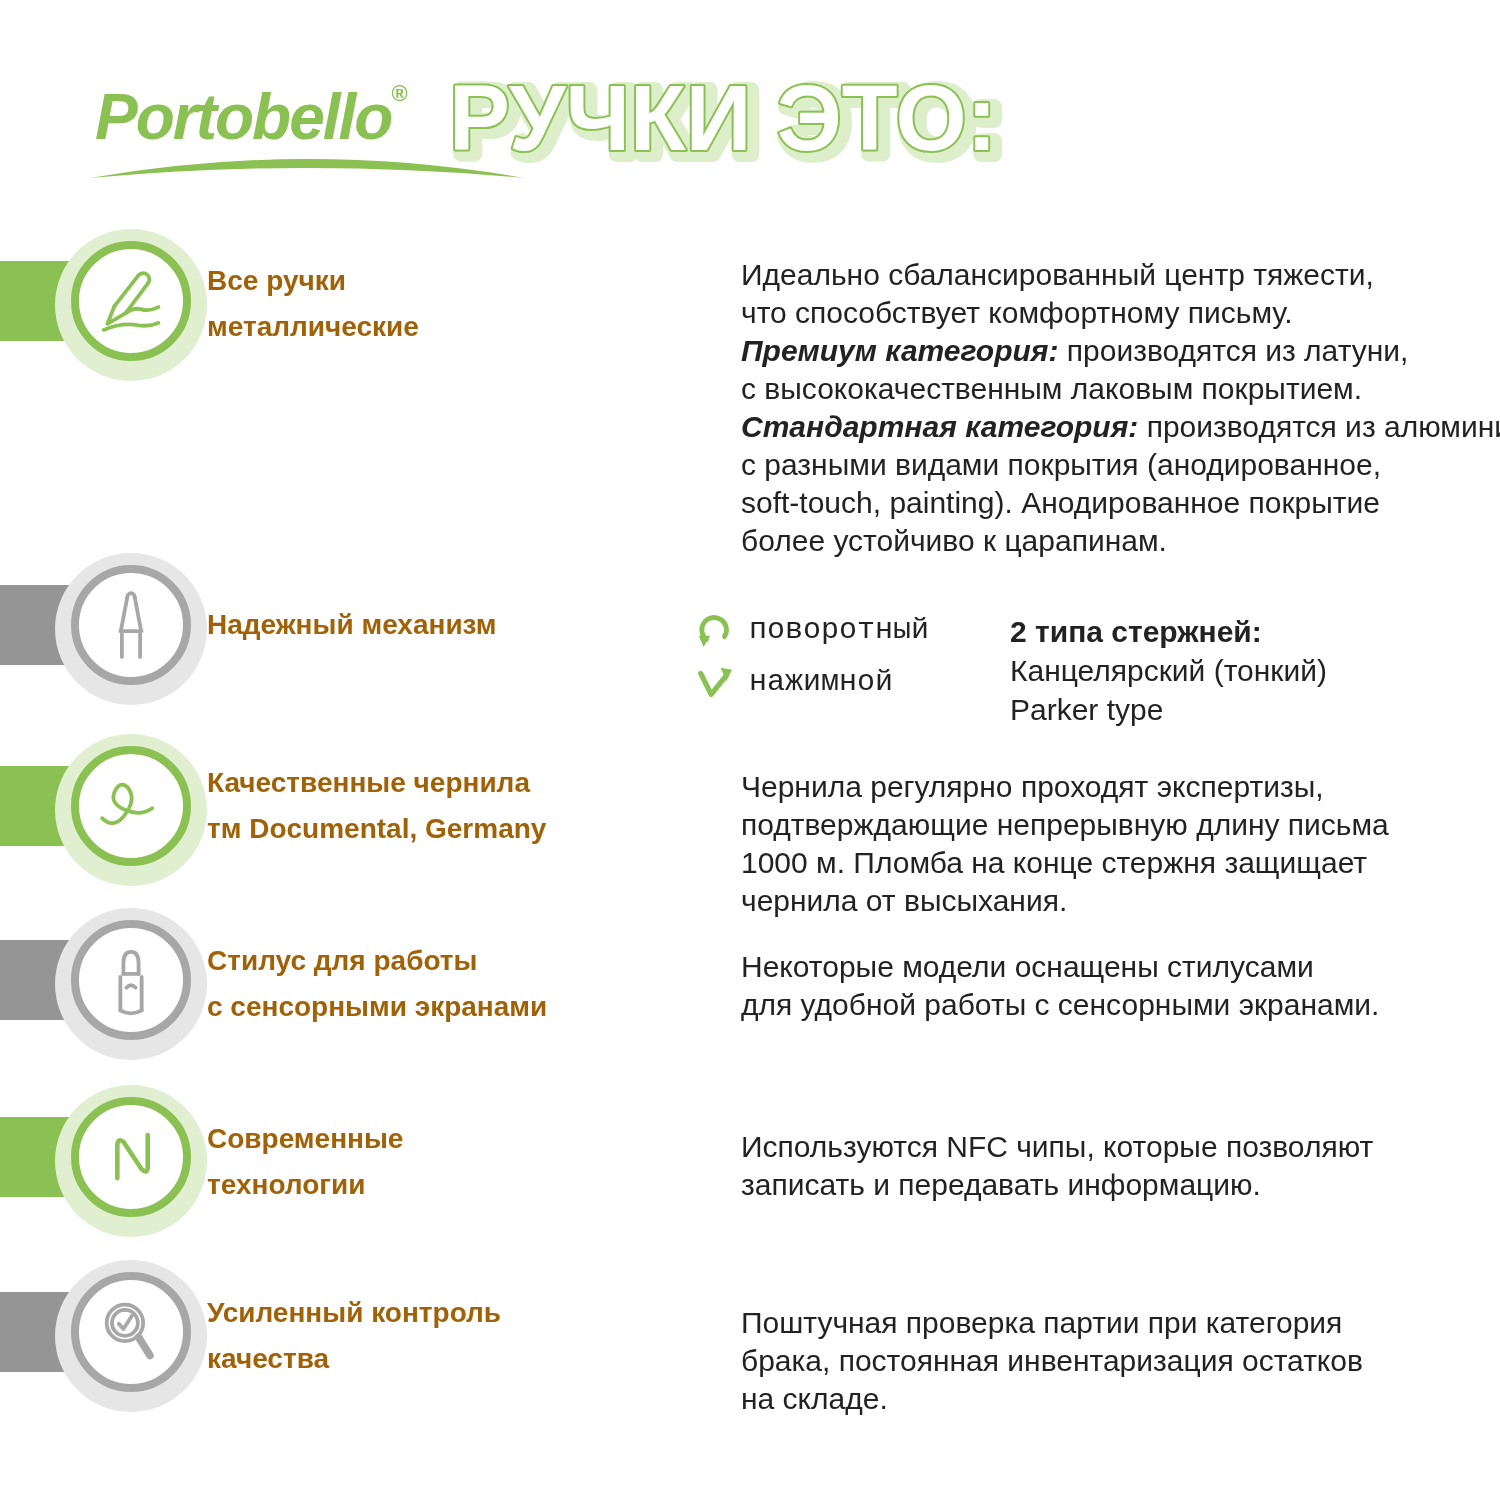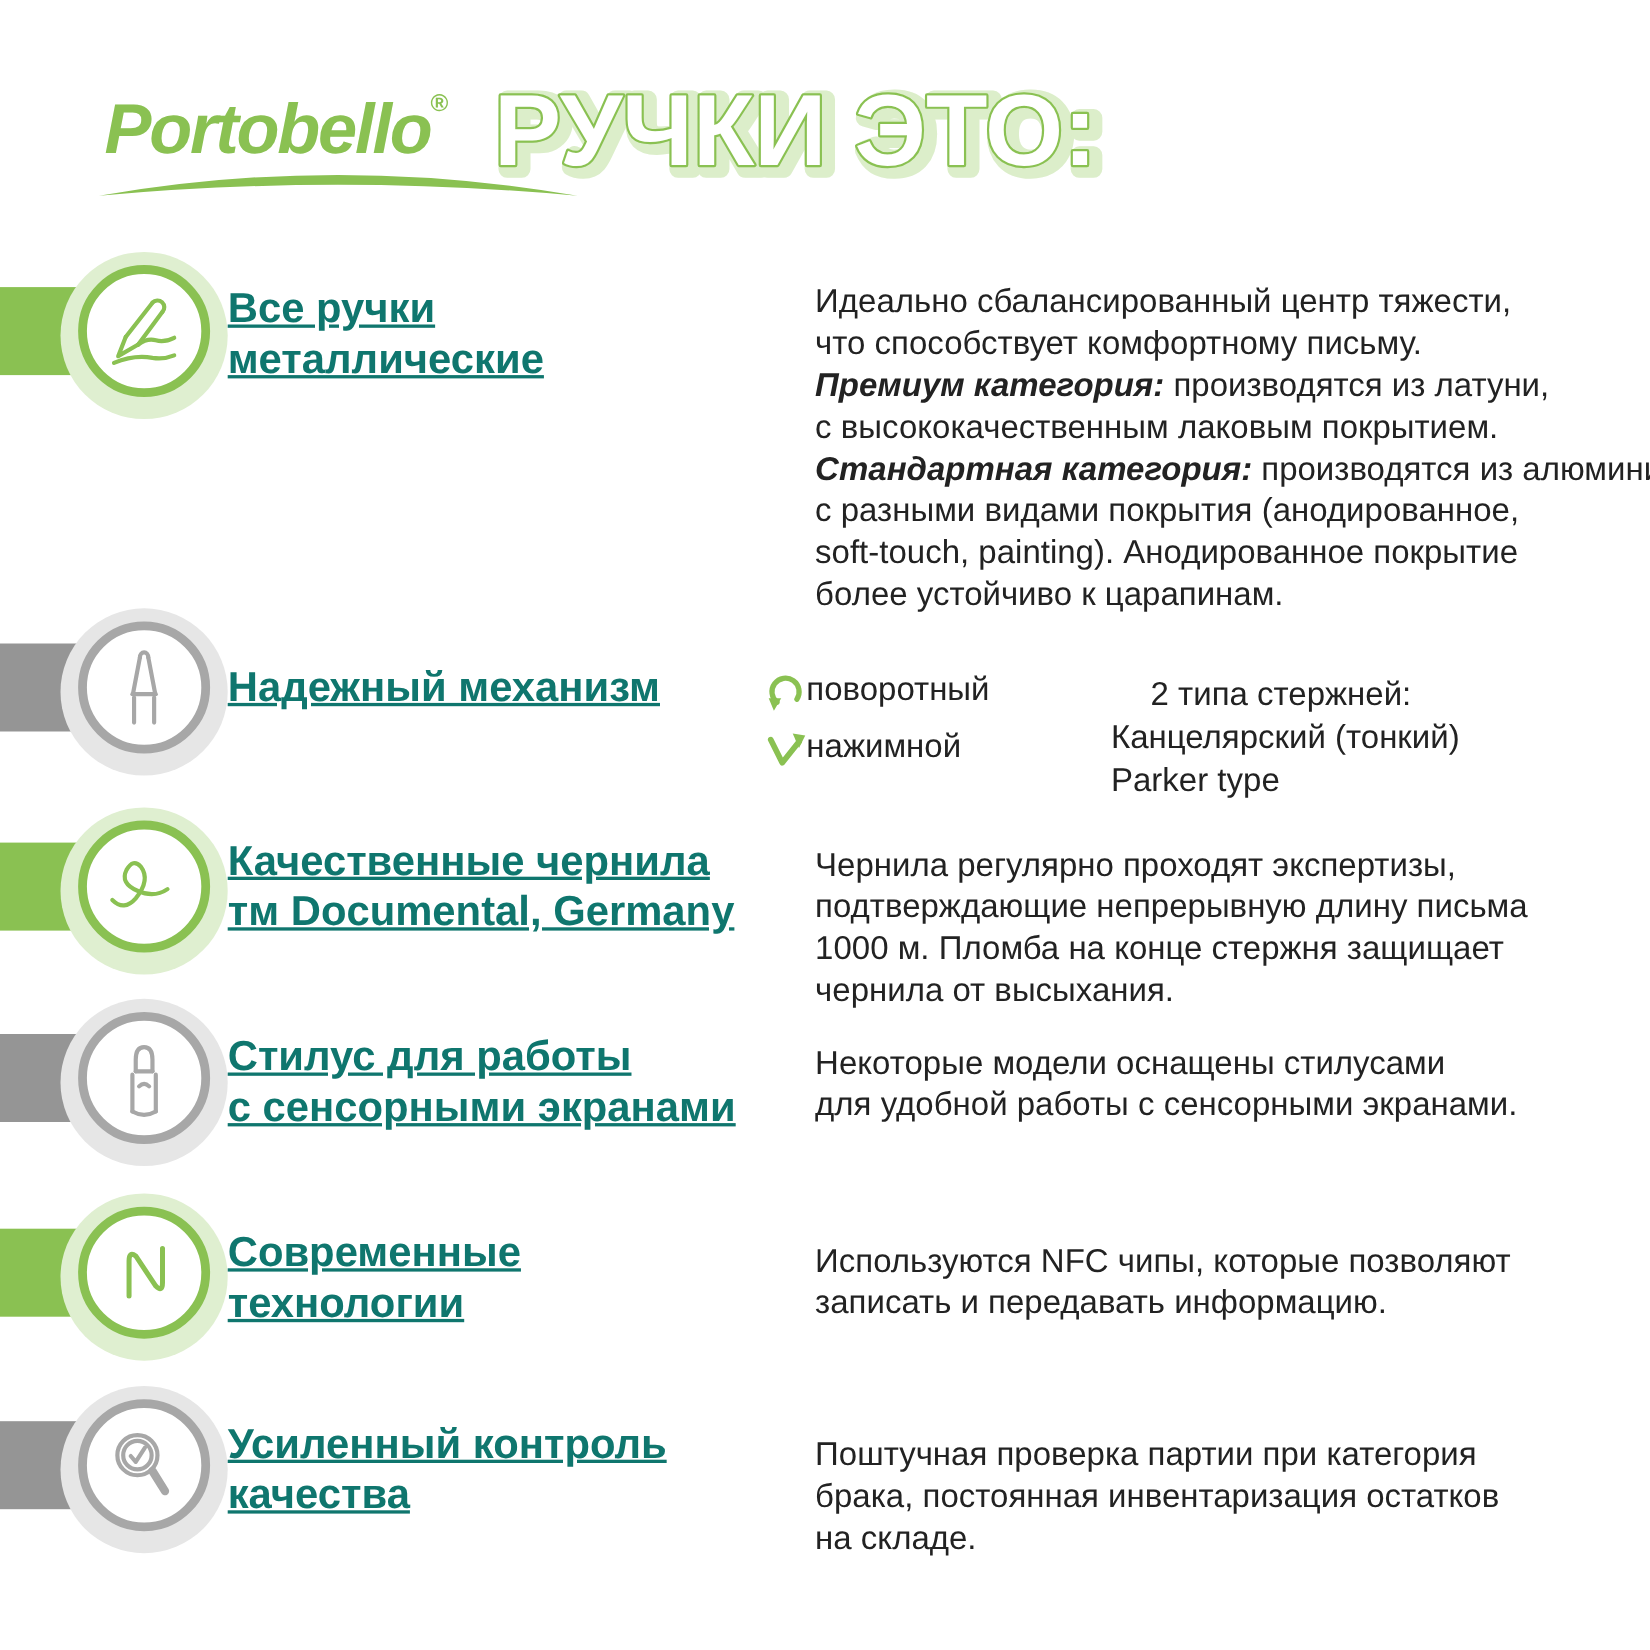--- a/index.html
+++ b/index.html
@@ -34,36 +34,36 @@
   .green .bar{background:#8AC152;}
   .green .halo{background:#DFEFD0;}
   .green .ring{border-color:#8AC152;color:#8AC152;}
   .gray .bar{background:#959595;}
   .gray .halo{background:#E6E6E6;}
   .gray .ring{border-color:#A7A7A7;color:#A7A7A7;}
   .ring svg{stroke:currentColor;fill:none;stroke-linecap:round;stroke-linejoin:round;}
 
   .feature-title{
     position:absolute;left:207px;z-index:4;
-    font-size:38px;font-weight:bold;line-height:46px;
-    color:#0f766e;white-space:pre-line;text-decoration:underline;
+    font-size:28px;font-weight:bold;line-height:46px;
+    color:#a16207;white-space:pre-line;
   }
   .desc{
     position:absolute;left:717px;width:790px;z-index:4;
     font-size:30px;line-height:38px;color:#222222;white-space:pre-line;margin-left:24px;
   }
   .desc .b{font-weight:bold;font-style:italic;}
 
   
   .mech-list{position:absolute;left:695px;top:610px;display:flex;flex-direction:column;gap:12px;z-index:4;}
-  .mech-item{display:flex;align-items:flex-start;height:40px;}
+  .mech-item{display:flex;align-items:center;gap:16px;height:40px;font-family:Liberation Mono, monospace;}
   .mech-item svg{display:block;}
   .mech-label{font-size:30px;color:#222222;}
   .refills{position:absolute;left:1010px;top:612px;z-index:4;font-size:30px;line-height:39px;color:#222222;}
-  .refills .rh{font-weight:normal;margin-left:36px;}
+  .refills .rh{font-weight:bold;}
 </style>
 </head>
 <body>
 
 <div class="logo-text"><span>Portobello</span><sup>®</sup></div>
 
 <svg class="logo-swoosh" width="445" height="32" viewBox="0 0 445 32">
   <path d="M5,26 Q222,-12 440,26 Q222,6 5,26 Z" fill="#8AC152"></path>
 </svg>
 

